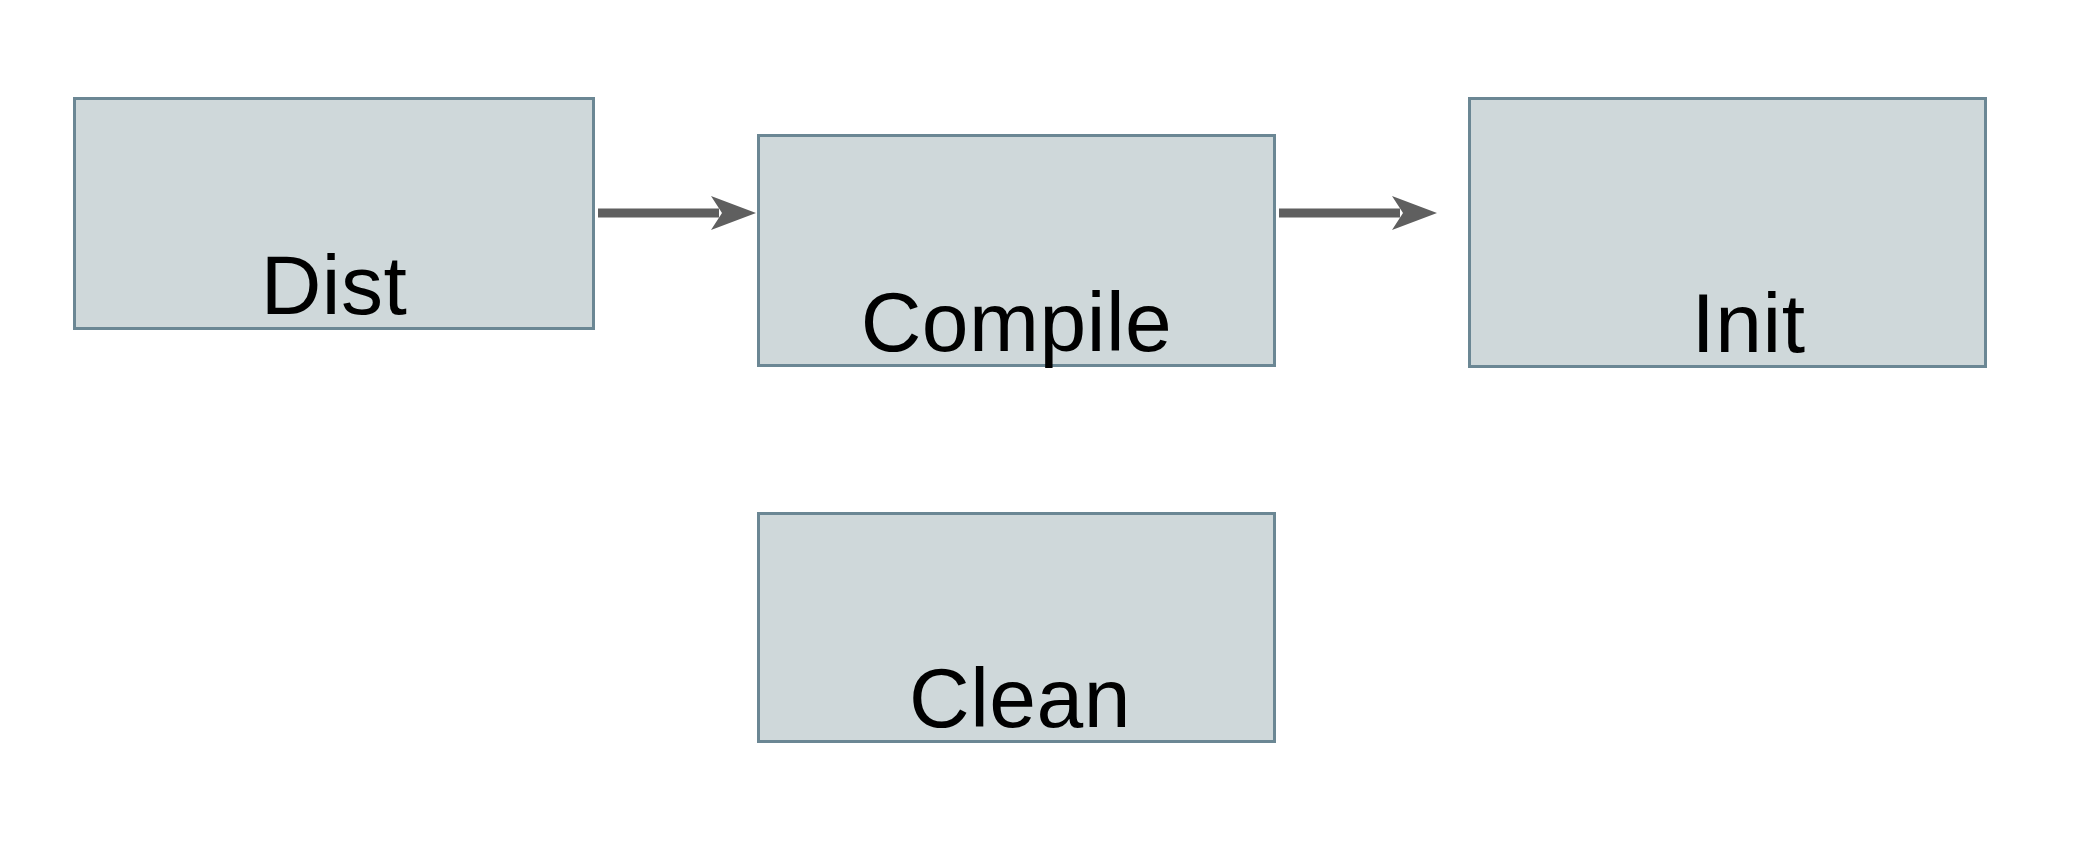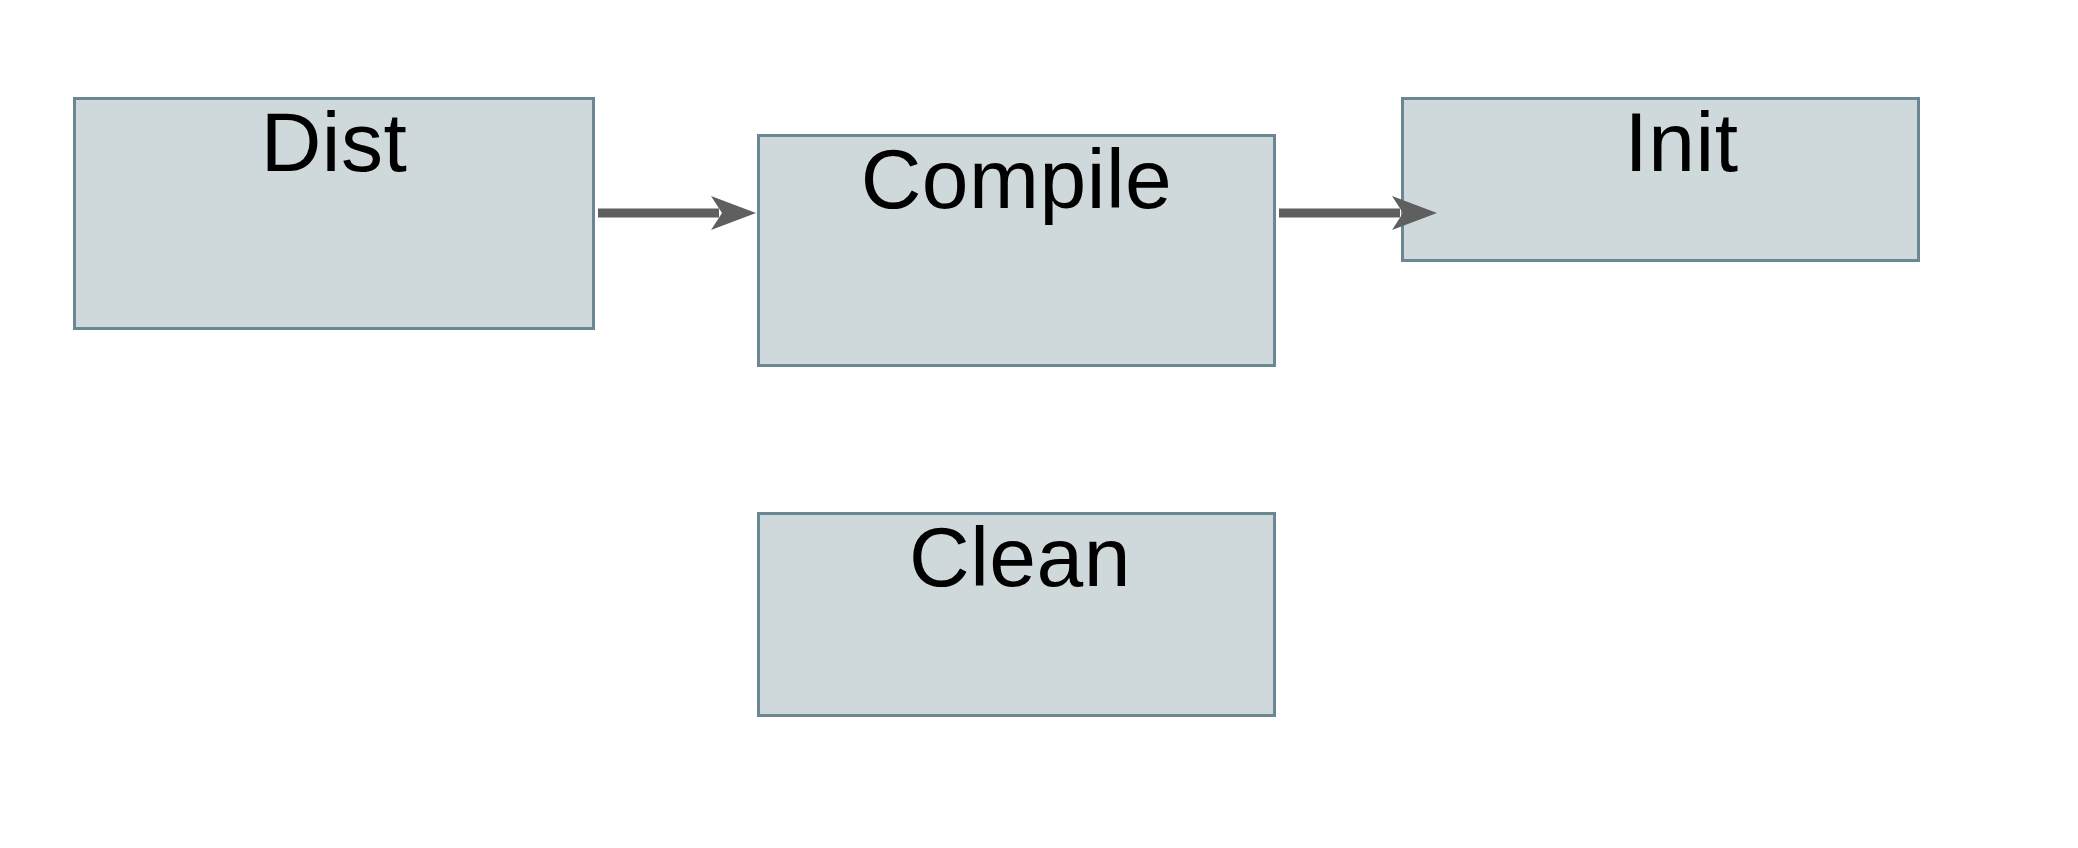--- a/index.html
+++ b/index.html
@@ -19,35 +19,35 @@
     width: 2078px;
     height: 848px;
     background: var(--canvas-bg);
     overflow: hidden;
   }
   .node {
     position: absolute;
     background: var(--node-fill);
     border: 3px solid var(--node-border);
     display: flex;
-    align-items: flex-start;
+    align-items: flex-end;
     justify-content: center;
   }
   .node .label {
     color: var(--label-color);
     font-size: 84px;
     font-weight: 400;
     line-height: 1;
     letter-spacing: 0.5px;
     white-space: nowrap;
   }
   .node-dist    { left:  73px; top:  97px; width: 522px; height: 233px; }
   .node-compile { left: 757px; top:  97px; width: 519px; height: 233px; margin-top: 37px; }
-  .node-init    { left: 1401px; top:  97px; width: 519px; height: 165px; padding-left: 42px; }
-  .node-clean   { left: 757px; top: 512px; width: 519px; height: 205px; padding-left: 7px; }
+  .node-init    { left: 1468px; top:  97px; width: 519px; height: 271px; padding-left: 42px; }
+  .node-clean   { left: 757px; top: 512px; width: 519px; height: 231px; padding-left: 7px; }
   .edges-overlay {
     position: absolute;
     left: 0; top: 0;
     width: 2078px;
     height: 848px;
     pointer-events: none;
   }
   .edge-shaft { stroke: var(--arrow-color); stroke-width: 9; fill: none; }
   .edge-head  { fill: var(--arrow-color); stroke: none; }
 </style>

